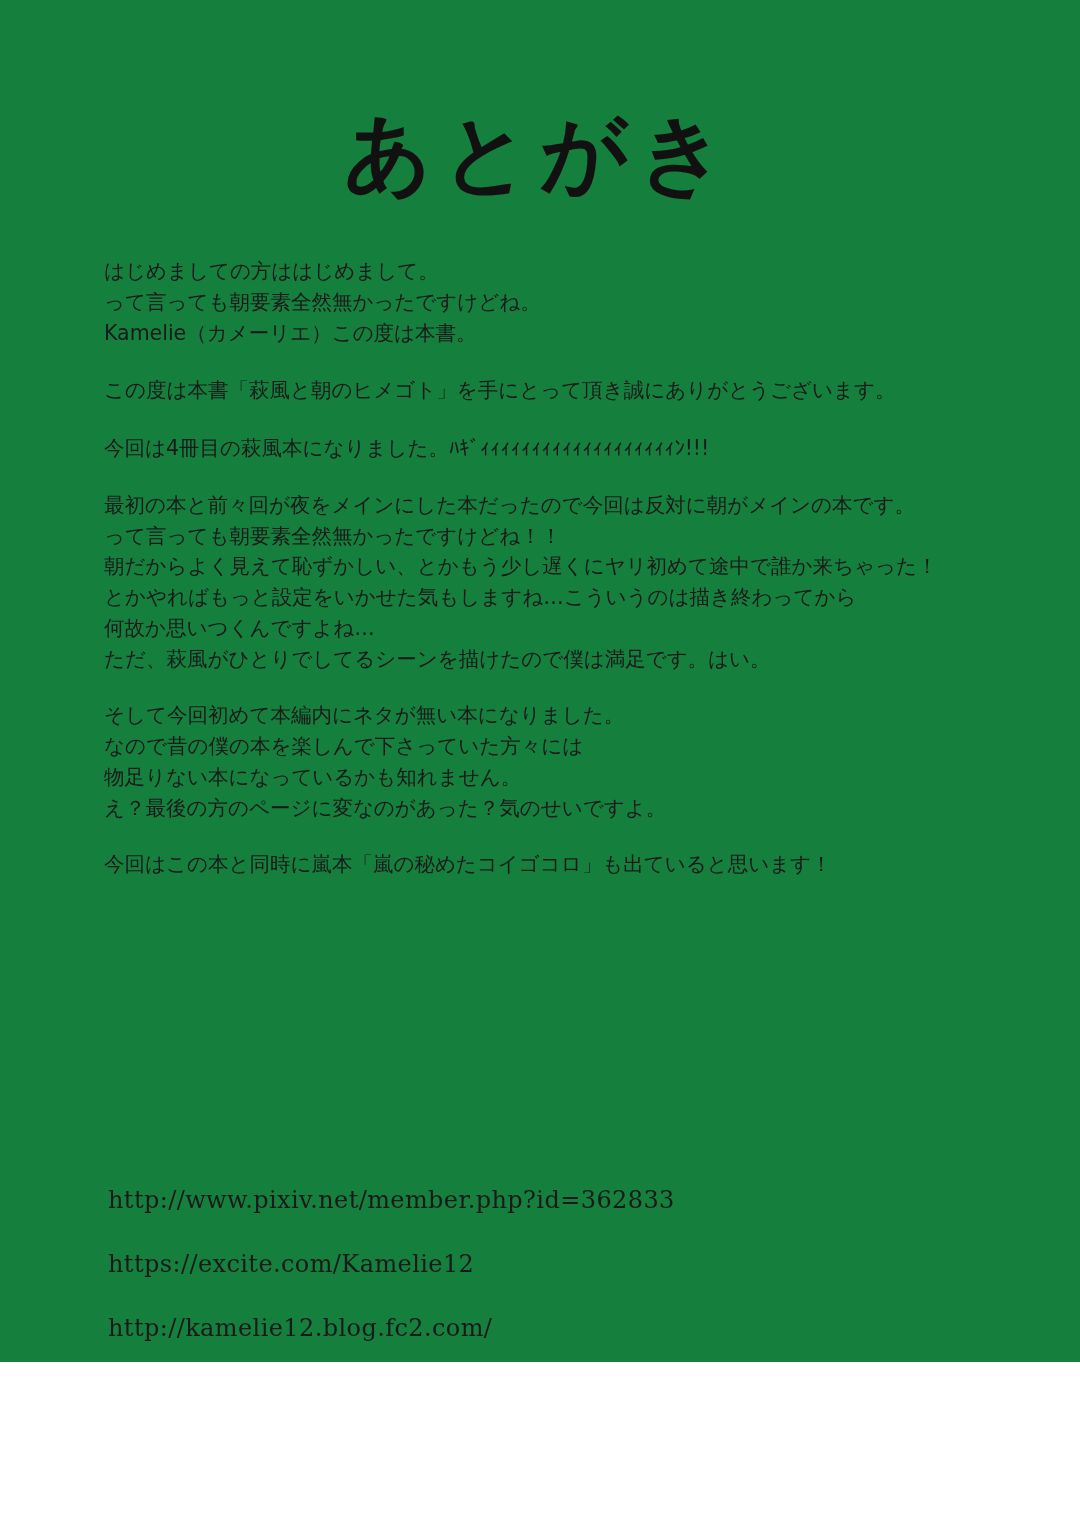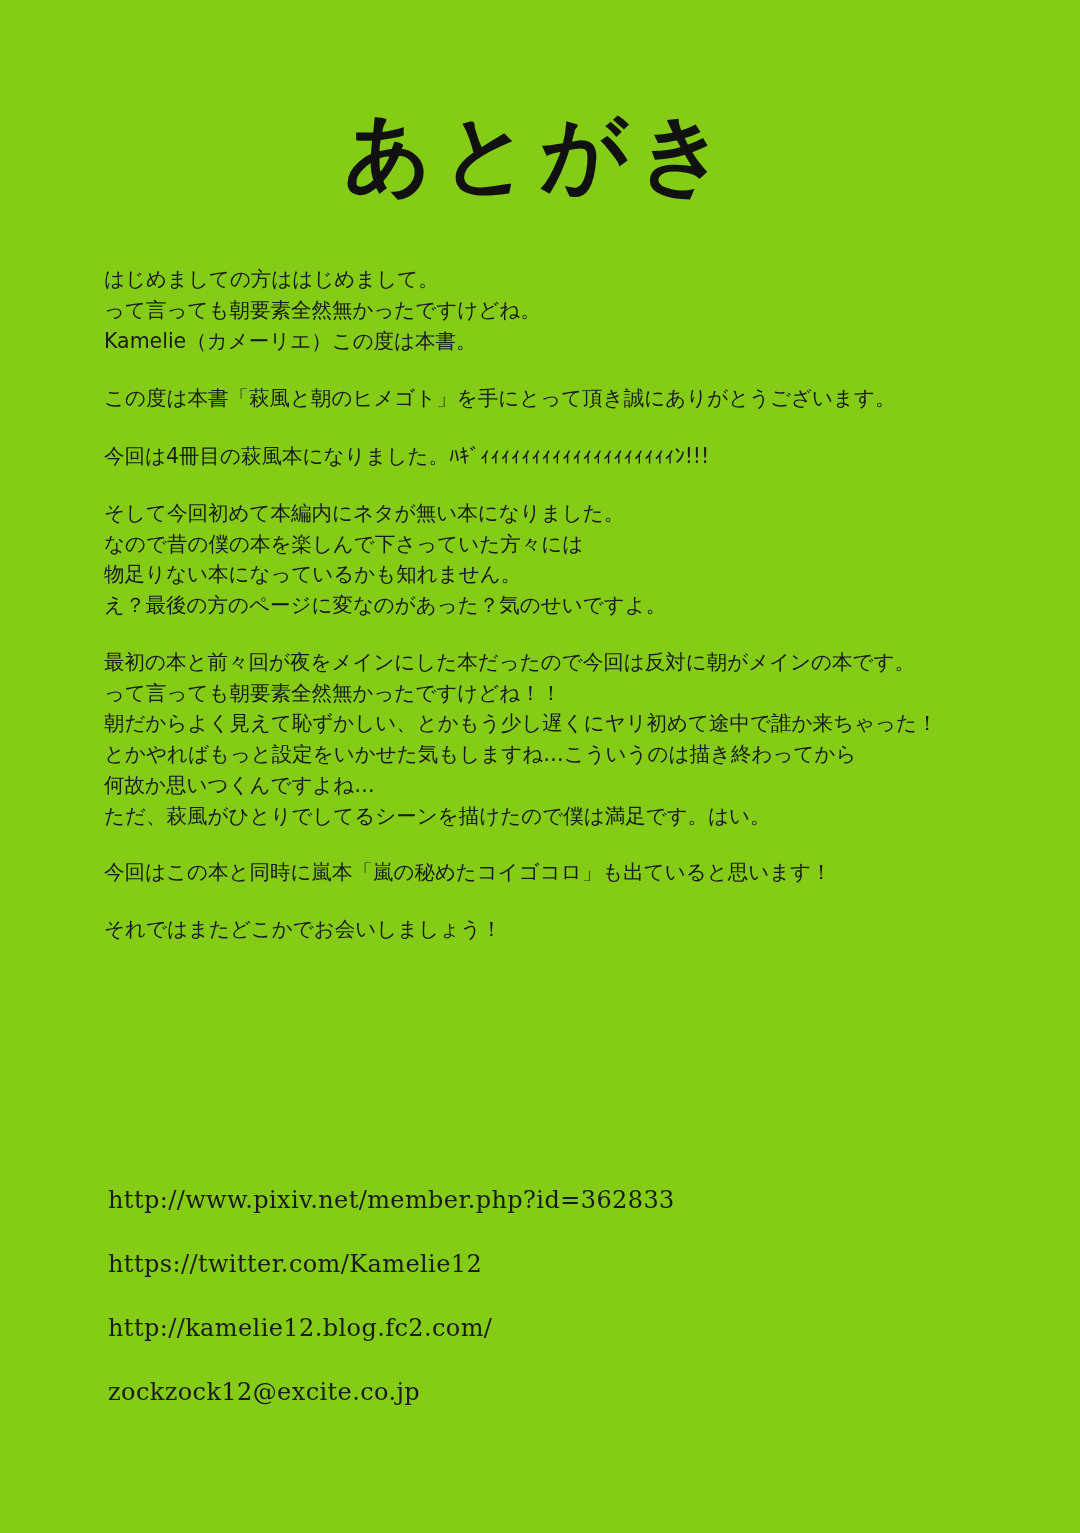--- a/index.html
+++ b/index.html
@@ -3,22 +3,22 @@
 <meta charset="utf-8">
 <style>
   html, body {
     margin: 0;
     padding: 0;
     background: #ffffff;
   }
   .page {
     position: relative;
     width: 1080px;
-    height: 1533px;
-    background: #84cc16;
+    height: 1362px;
+    background: #15803d;
     font-family: "Liberation Sans", "DejaVu Sans", sans-serif;
     color: #1a1a1a;
     overflow: hidden;
   }
   .title {
     position: absolute;
     top: 108px;
     left: 0;
     width: 1080px;
     text-align: center;
@@ -33,21 +33,21 @@
     position: absolute;
     top: 256px;
     left: 104px;
     width: 880px;
     font-size: 20.5px;
     line-height: 1.52;
     color: #1a1a1a;
     font-family: "DejaVu Sans", "Liberation Sans", sans-serif;
   }
   .para {
-    margin: 8px 0 26px 0;
+    margin: 0 0 26px 0;
   }
   .para .line {
     display: block;
     white-space: pre;
   }
   .para.tight .line {
     line-height: 1.5;
   }
   .links {
     position: absolute;
@@ -85,45 +85,42 @@
 
     <div class="para">
       <span class="line">この度は本書「萩風と朝のヒメゴト」を手にとって頂き誠にありがとうございます。</span>
     </div>
 
     <div class="para">
       <span class="line">今回は4冊目の萩風本になりました。ﾊｷﾞｨｨｨｨｨｨｨｨｨｨｨｨｨｨｨｨｨｨｨﾝ!!!</span>
     </div>
 
     <div class="para tight">
-      <span class="line">そして今回初めて本編内にネタが無い本になりました。</span>
-      <span class="line">なので昔の僕の本を楽しんで下さっていた方々には</span>
-      <span class="line">物足りない本になっているかも知れません。</span>
-      <span class="line">え？最後の方のページに変なのがあった？気のせいですよ。</span>
-    </div>
-
-    <div class="para tight">
       <span class="line">最初の本と前々回が夜をメインにした本だったので今回は反対に朝がメインの本です。</span>
       <span class="line">って言っても朝要素全然無かったですけどね！！</span>
       <span class="line">朝だからよく見えて恥ずかしい、とかもう少し遅くにヤリ初めて途中で誰か来ちゃった！</span>
       <span class="line">とかやればもっと設定をいかせた気もしますね…こういうのは描き終わってから</span>
       <span class="line">何故か思いつくんですよね…</span>
       <span class="line">ただ、萩風がひとりでしてるシーンを描けたので僕は満足です。はい。</span>
     </div>
 
     <div class="para tight">
+      <span class="line">そして今回初めて本編内にネタが無い本になりました。</span>
+      <span class="line">なので昔の僕の本を楽しんで下さっていた方々には</span>
+      <span class="line">物足りない本になっているかも知れません。</span>
+      <span class="line">え？最後の方のページに変なのがあった？気のせいですよ。</span>
+    </div>
+
+    <div class="para tight">
       <span class="line">今回はこの本と同時に嵐本「嵐の秘めたコイゴコロ」も出ていると思います！</span>
     </div>
 
-    <div class="para">
-      <span class="line">それではまたどこかでお会いしましょう！</span>
-    </div>
 
   </div>
 
   <div class="links">
     <span class="link-row">http://www.pixiv.net/member.php?id=362833</span>
-    <span class="link-row">https://twitter.com/Kamelie12</span>
+    <span class="link-row">https://excite.com/Kamelie12</span>
     <span class="link-row">http://kamelie12.blog.fc2.com/</span>
     <span class="link-row">zockzock12@excite.co.jp</span>
   </div>
 
 </div>
 
 </body></html>

